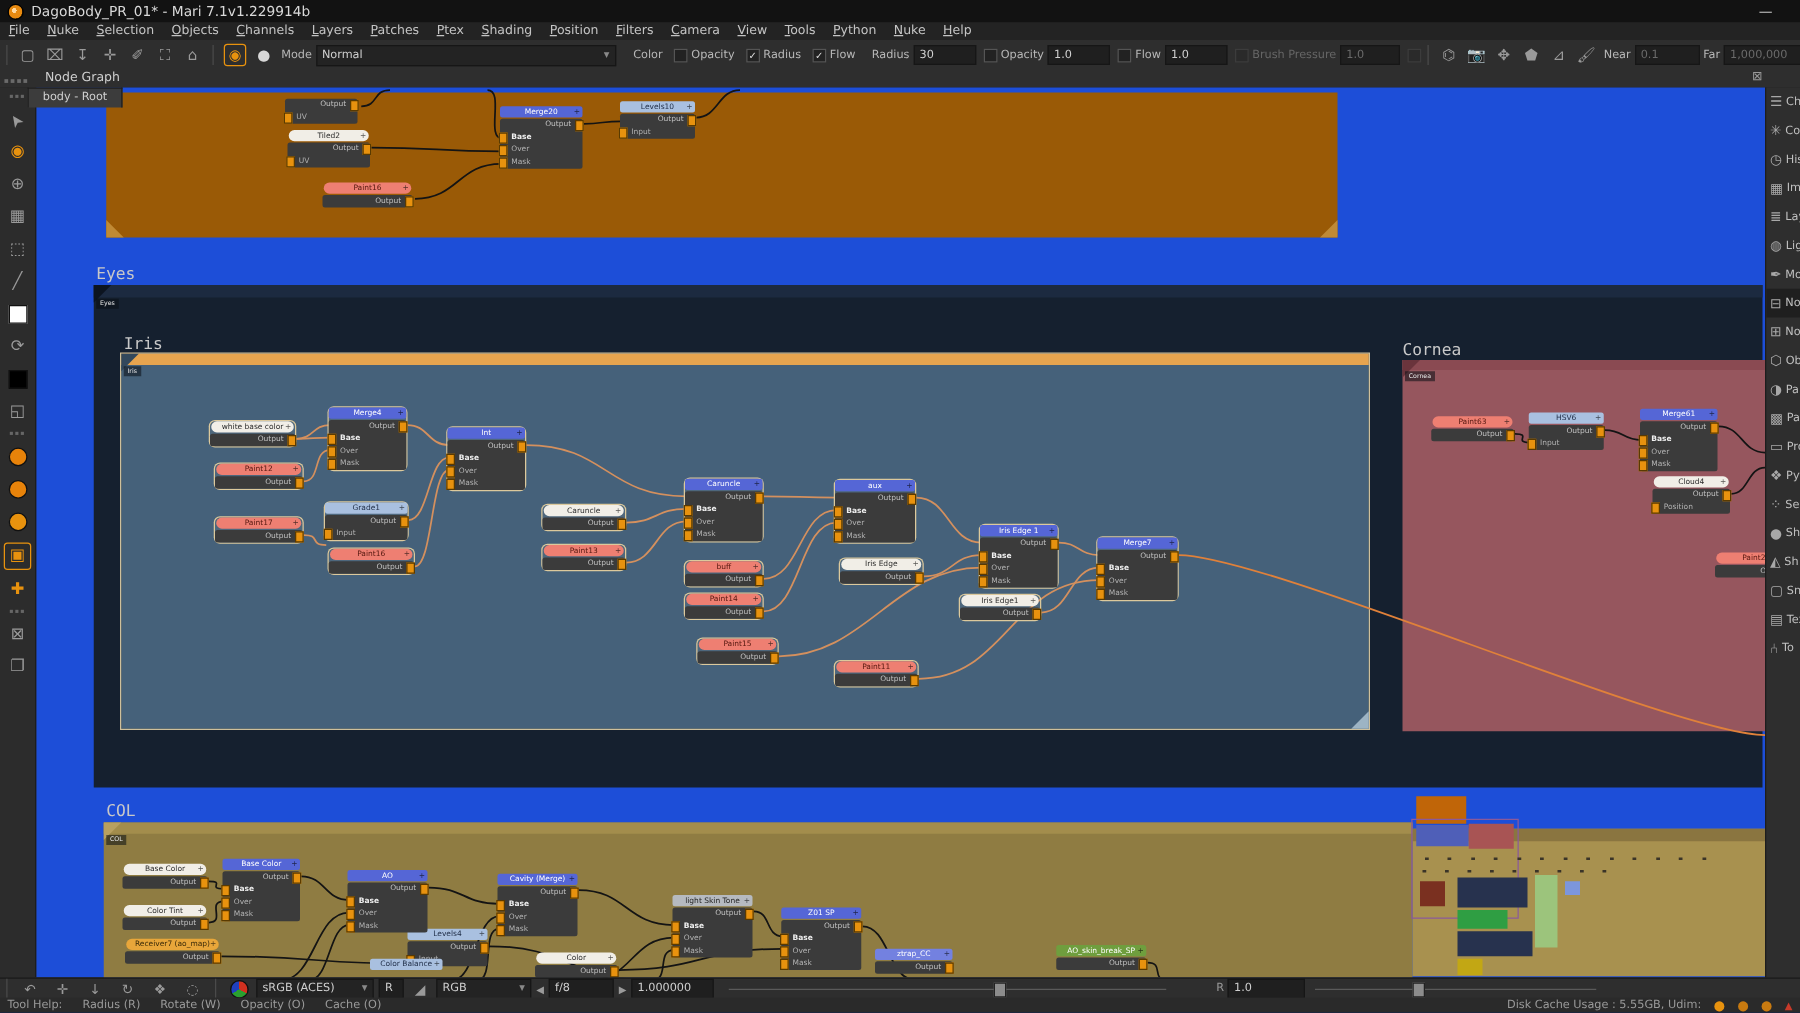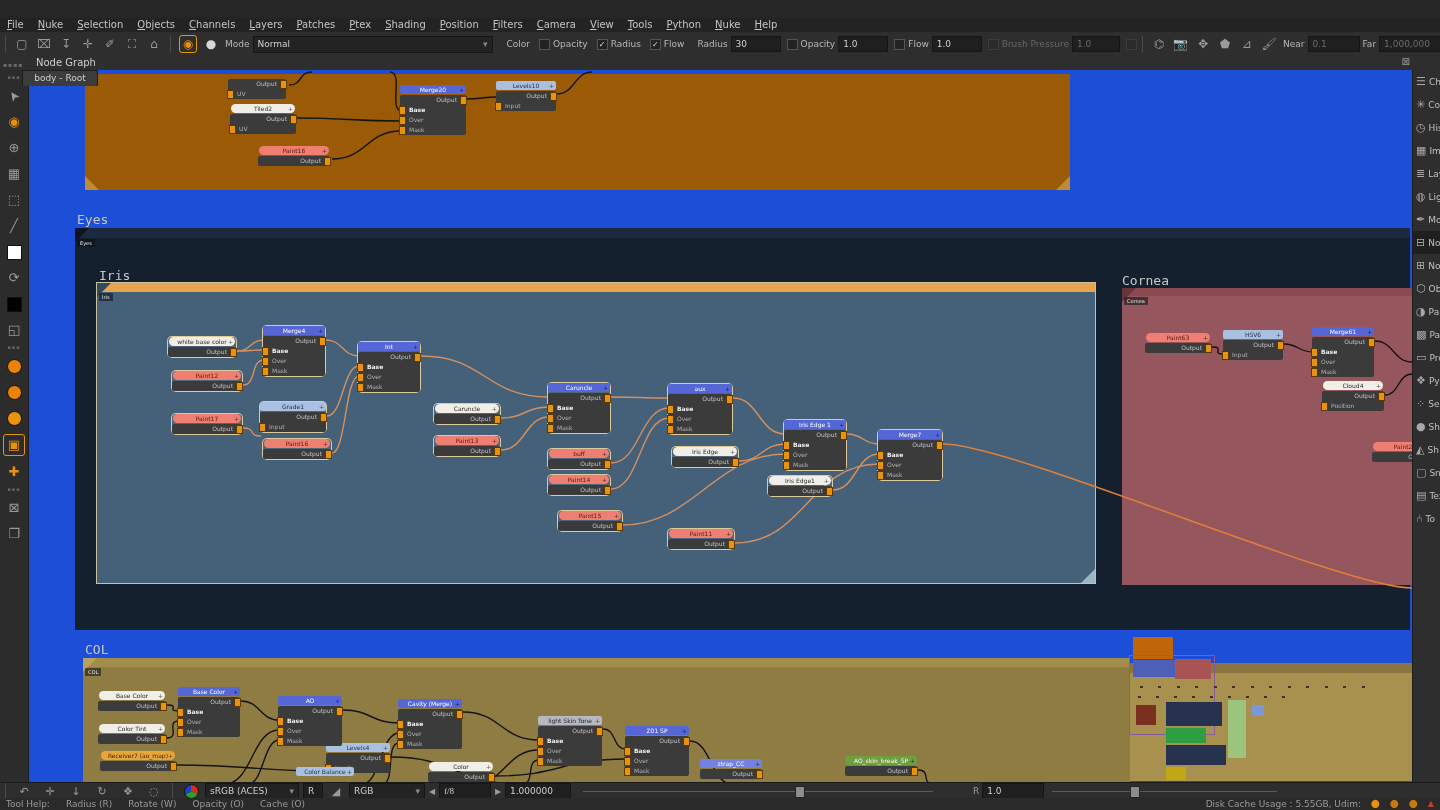--- a/index.html
+++ b/index.html
@@ -95,29 +95,34 @@
   .bb-icon{width:26px;text-align:center;font-size:11px;color:#9a9a9a;flex:0 0 auto;}
   .colorwheel{width:13px;height:13px;border-radius:50%;margin:0 6px;flex:0 0 auto;
               background:conic-gradient(#d03020 0 120deg,#2aa030 120deg 240deg,#2040c0 240deg 360deg);
               border:1px solid #111;}
   .track{position:relative;height:1px;background:#5a5a5a;flex:0 0 auto;}
   .track .knob{position:absolute;top:-5px;width:8px;height:10px;background:#8c8c8c;border:1px solid #222;}
   
   .statusbar{position:absolute;left:0;top:798px;width:1440px;height:12px;background:#2a2a2a;
              font-size:9px;color:#9a9a9a;display:flex;align-items:center;z-index:40;}
   .sb-item{margin-right:16px;white-space:nowrap;text-align:right;}
-  .sb-right{margin-left:auto;display:flex;margin-right:6px;}
+  .sb-right{margin-left:auto;display:flex;align-items:center;margin-right:6px;}
   .sb-ic{margin-left:10px;font-size:8px;}
   svg.wires{position:absolute;left:0;top:0;z-index:4;pointer-events:none;}
 </style>
 </head>
 <body>
 
 <div class="app">
 
+  <div class="titlebar">
+    <span class="mari-logo"></span>
+    <span>DagoBody_PR_01* - Mari 7.1v1.229914b</span>
+    <span class="winbtns">—</span>
+  </div>
 
   <div class="menubar" id="menubar">
       <span class="menu-item">File</span>
       <span class="menu-item">Nuke</span>
       <span class="menu-item">Selection</span>
       <span class="menu-item">Objects</span>
       <span class="menu-item">Channels</span>
       <span class="menu-item">Layers</span>
       <span class="menu-item">Patches</span>
       <span class="menu-item">Ptex</span>
@@ -727,21 +732,21 @@
       <span>sRGB (ACES)</span>
         <span class="arr">▾</span>
     </span>
     <span class="field" style="min-width:8px;width:10px;margin-left:4px;">R</span>
     <span class="bb-icon">◢</span>
     <span class="select" style="width:66px;">
       <span>RGB</span>
         <span class="arr">▾</span>
     </span>
     <span class="bb-icon" style="width:14px;font-size:8px;">◀</span>
-    <span class="field" style="width:42px;font-family:Liberation Serif, serif;">f/8</span>
+    <span class="field" style="width:42px;">f/8</span>
     <span class="bb-icon" style="width:14px;font-size:8px;">▶</span>
     <span class="field" style="width:56px;">1.000000</span>
     <span class="track" style="width:350px;margin-left:12px;">
         <span class="knob" style="left:212px;"></span>
       </span>
     <span class="tlabel" style="margin-left:40px;color:#9a9a9a;">R</span>
     <span class="field" style="width:52px;">1.0</span>
     <span class="track" style="width:225px;margin-left:8px;">
         <span class="knob" style="left:78px;"></span>
       </span>

